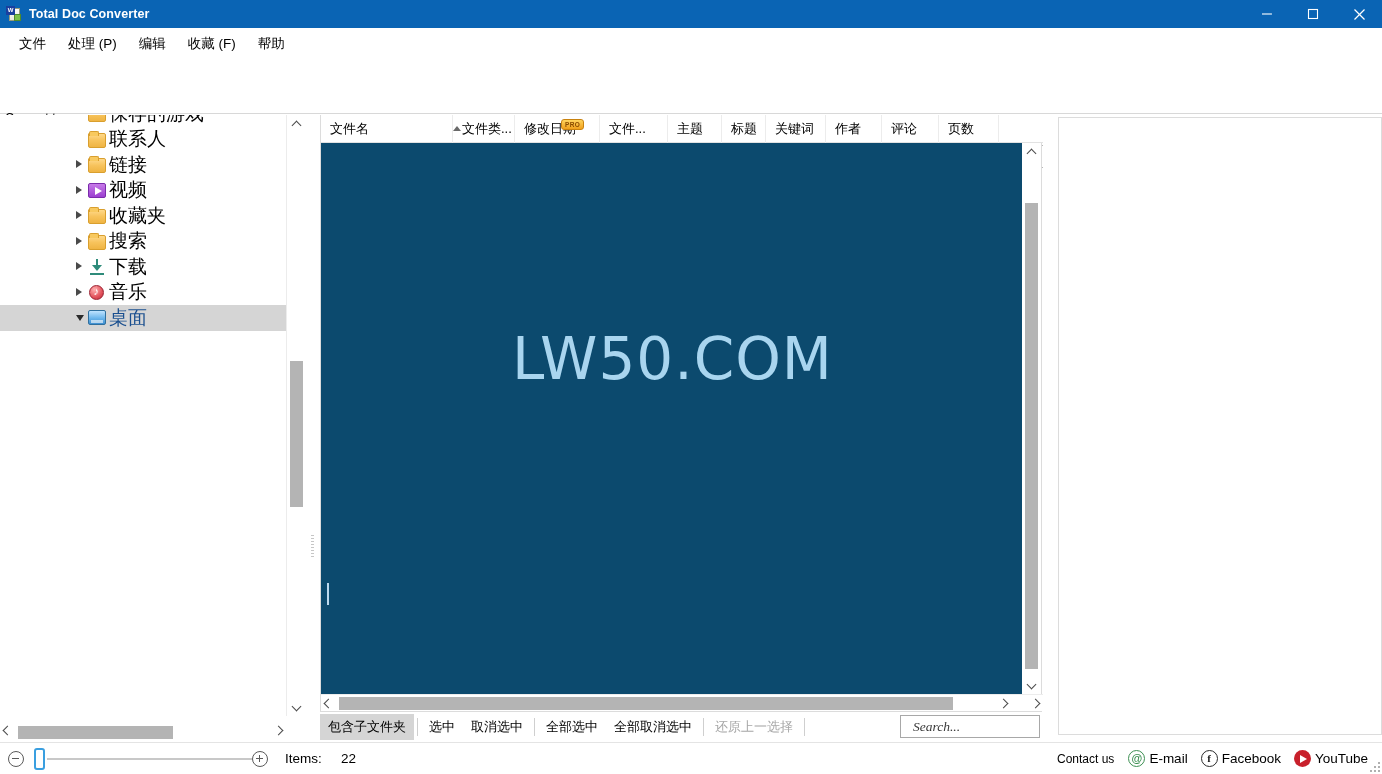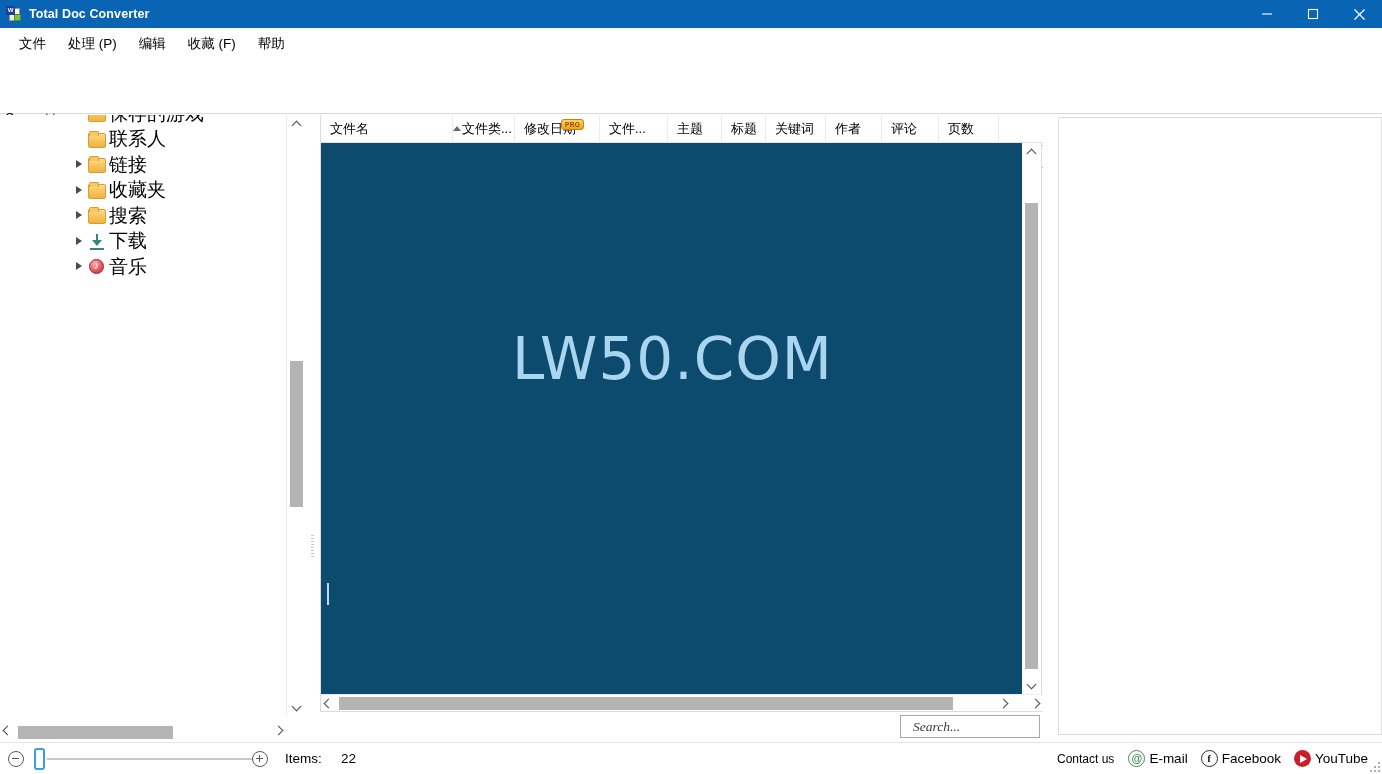--- a/index.html
+++ b/index.html
@@ -629,20 +629,25 @@
         <div class="tree-ico ico-folder" style="top:6px"></div>
         <span class="tree-label">联系人</span>
       </div>
       <div class="tree-row">
         <div class="tw" style="top:8px"></div>
         <div class="tree-ico ico-folder" style="top:6px"></div>
         <span class="tree-label">链接</span>
       </div>
       <div class="tree-row">
         <div class="tw" style="top:8px"></div>
+        <div class="tree-ico ico-video" style="top:5px"></div>
+        <span class="tree-label">视频</span>
+      </div>
+      <div class="tree-row">
+        <div class="tw" style="top:8px"></div>
         <div class="tree-ico ico-folder" style="top:6px"></div>
         <span class="tree-label">收藏夹</span>
       </div>
       <div class="tree-row">
         <div class="tw" style="top:8px"></div>
         <div class="tree-ico ico-folder" style="top:6px"></div>
         <span class="tree-label">搜索</span>
       </div>
       <div class="tree-row">
         <div class="tw" style="top:8px"></div>
@@ -650,20 +655,25 @@
           <div class="shaft"></div>
           <div class="head"></div>
           <div class="base"></div>
         </div>
         <span class="tree-label">下载</span>
       </div>
       <div class="tree-row">
         <div class="tw" style="top:8px"></div>
         <div class="tree-ico ico-music" style="top:5px;left:89px"></div>
         <span class="tree-label">音乐</span>
+      </div>
+      <div class="tree-row selected">
+        <div class="tw open" style="top:10px"></div>
+        <div class="tree-ico ico-desktop" style="top:5px"></div>
+        <span class="tree-label">桌面</span>
       </div>
     </div>
 
   <div class="sb-vert">
     <div class="sb-arrow" style="top:0">
         <i class="chev up"></i>
       </div>
     <div class="track">
       <div class="sb-thumb-v" style="top:229px;height:146px"></div>
     </div>
@@ -751,20 +761,32 @@
           <i class="chev rt"></i>
         </div>
     </div>
   </div>
 
   <div class="extra-chevrons">
       <i class="chev rt"></i>
     </div>
 
   <div class="sel-toolbar">
+    <div id="selbtns" style="display:flex;align-items:center">
+        <div class="sel-btn active">包含子文件夹</div>
+        <div class="sel-div"></div>
+        <div class="sel-btn">选中</div>
+        <div class="sel-btn">取消选中</div>
+        <div class="sel-div"></div>
+        <div class="sel-btn">全部选中</div>
+        <div class="sel-btn">全部取消选中</div>
+        <div class="sel-div"></div>
+        <div class="sel-btn disabled">还原上一选择</div>
+        <div class="sel-div"></div>
+      </div>
     <div class="search-box">
       <span>Search...</span>
     </div>
   </div>
 
   <div class="splitter-v2"></div>
   <div class="preview-panel"></div>
 
   <div class="statusbar">
     <div style="position:absolute;left:8px;display:flex;align-items:center">

